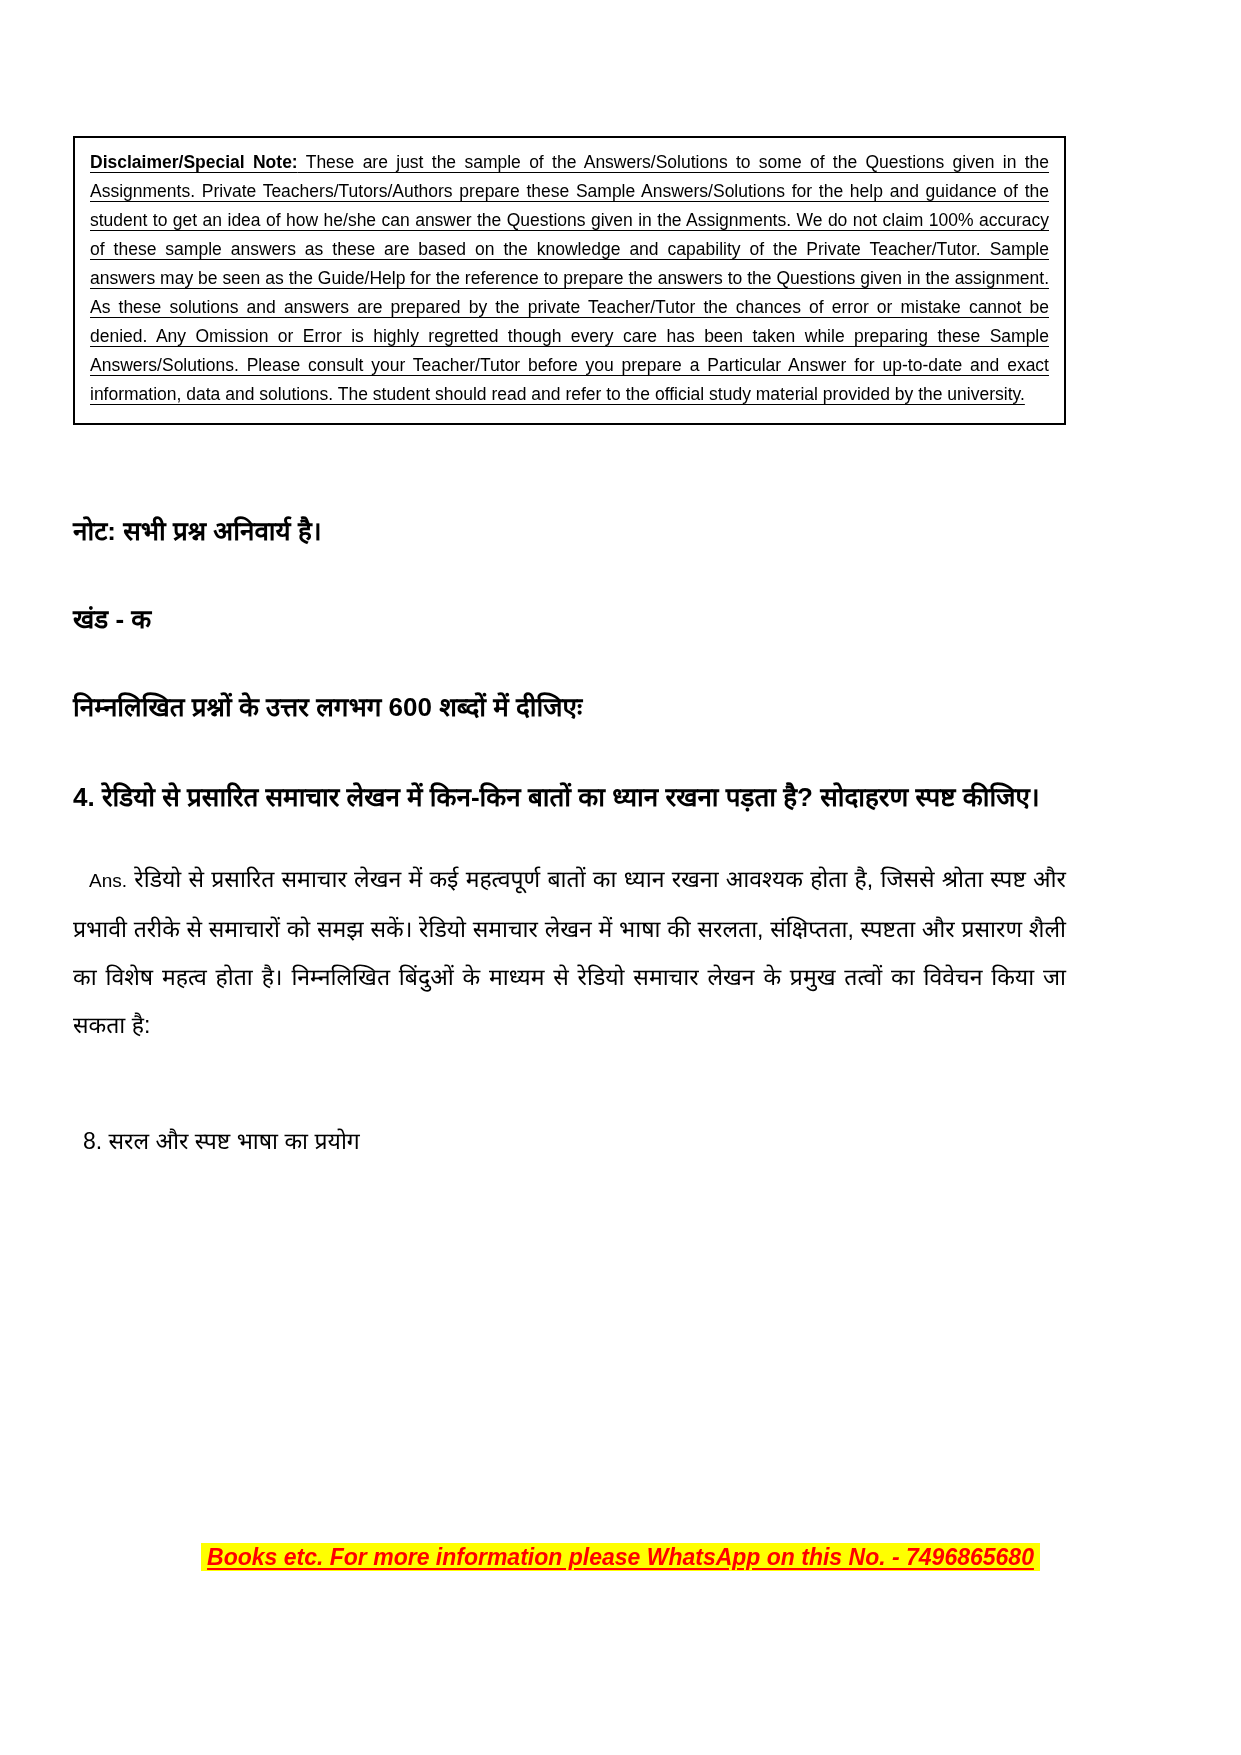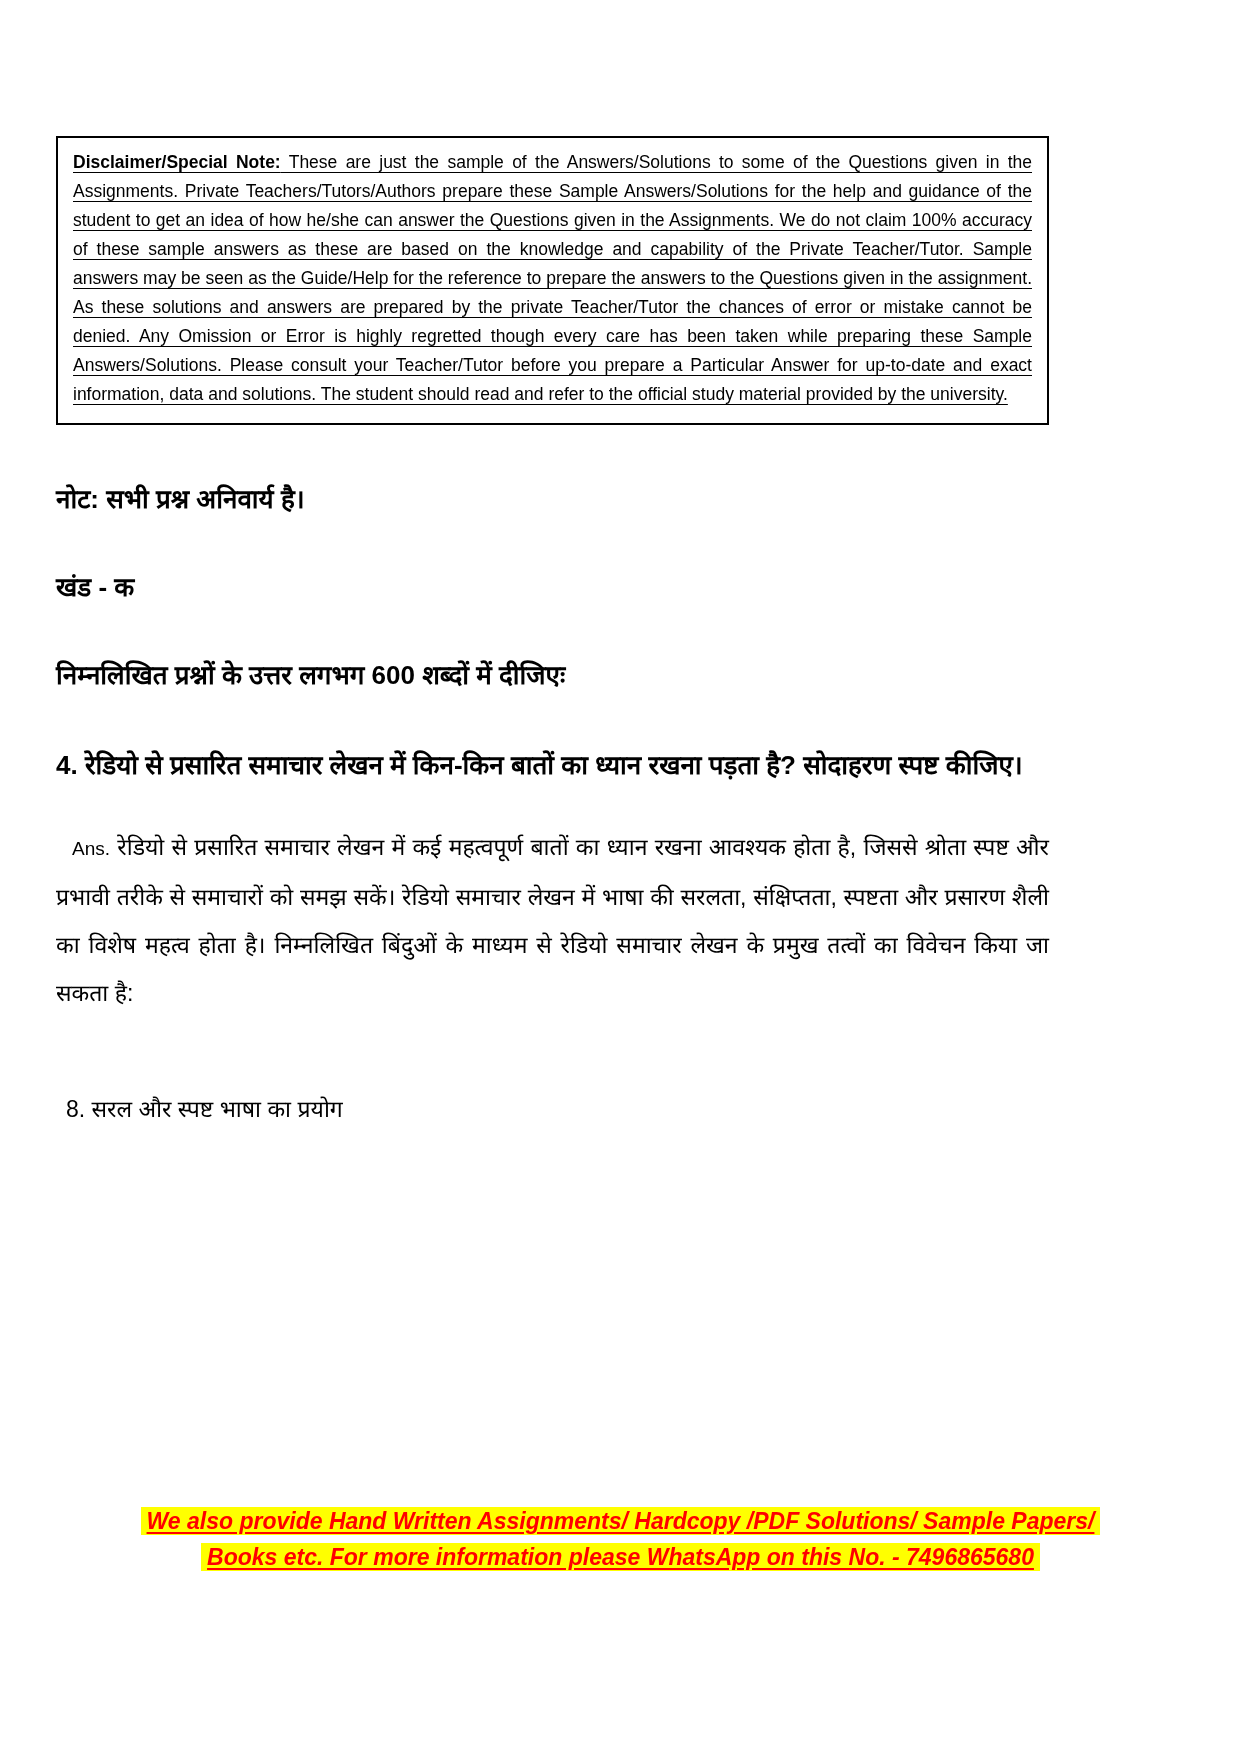--- a/index.html
+++ b/index.html
@@ -13,21 +13,21 @@
     width: 1241px;
     height: 1755px;
     position: relative;
     font-family: "Liberation Sans", "DejaVu Sans", sans-serif;
     color: #000000;
     overflow: hidden;
   }
 
   .page {
     position: absolute;
-    left: 56px;
+    left: 73px;
     top: 0;
     width: 993px;
   }
 
   .disclaimer-box {
     margin-top: 136px;
     border: 2px solid #000000;
     padding: 10px 15px 14px 15px;
   }
 
@@ -42,21 +42,21 @@
   .disclaimer-label {
     font-weight: bold;
   }
 
   .heading {
     font-weight: bold;
     font-size: 26px;
     line-height: 44px;
   }
 
-  .note-heading   { margin-top: 52px; }
+  .note-heading   { margin-top: 84px; }
   .section-heading{ margin-top: 44px; text-align: left; }
   .instruction    { margin-top: 44px; }
 
   .question {
     margin-top: 40px;
     font-weight: bold;
     font-size: 26px;
     line-height: 56px;
     text-align: justify;
   }
@@ -118,15 +118,15 @@
   <h2 class="question">4. रेडियो से प्रसारित समाचार लेखन में किन-किन बातों का ध्यान रखना पड़ता है? सोदाहरण स्पष्ट कीजिए।</h2>
 
   <p class="answer"><span class="ans-label">Ans.</span><span> रेडियो से प्रसारित समाचार लेखन में कई महत्वपूर्ण बातों का ध्यान रखना आवश्यक होता है, जिससे श्रोता स्पष्ट और प्रभावी तरीके से समाचारों को समझ सकें। रेडियो समाचार लेखन में भाषा की सरलता, संक्षिप्तता, स्पष्टता और प्रसारण शैली का विशेष महत्व होता है। निम्नलिखित बिंदुओं के माध्यम से रेडियो समाचार लेखन के प्रमुख तत्वों का विवेचन किया जा सकता है:</span></p>
 
   <p class="point-heading">8. सरल और स्पष्ट भाषा का प्रयोग</p>
 
 
 </div>
 
 <div class="footer">
-  <span class="footer-line">We also provide Hand Written Assignments/ Hardcopy /PDF Solutions/ Sample Papers/</span><br>
+  <br>
   <span class="footer-line">Books etc. For more information please WhatsApp on this No. - 7496865680</span>
 </div>
 
 </body></html>

